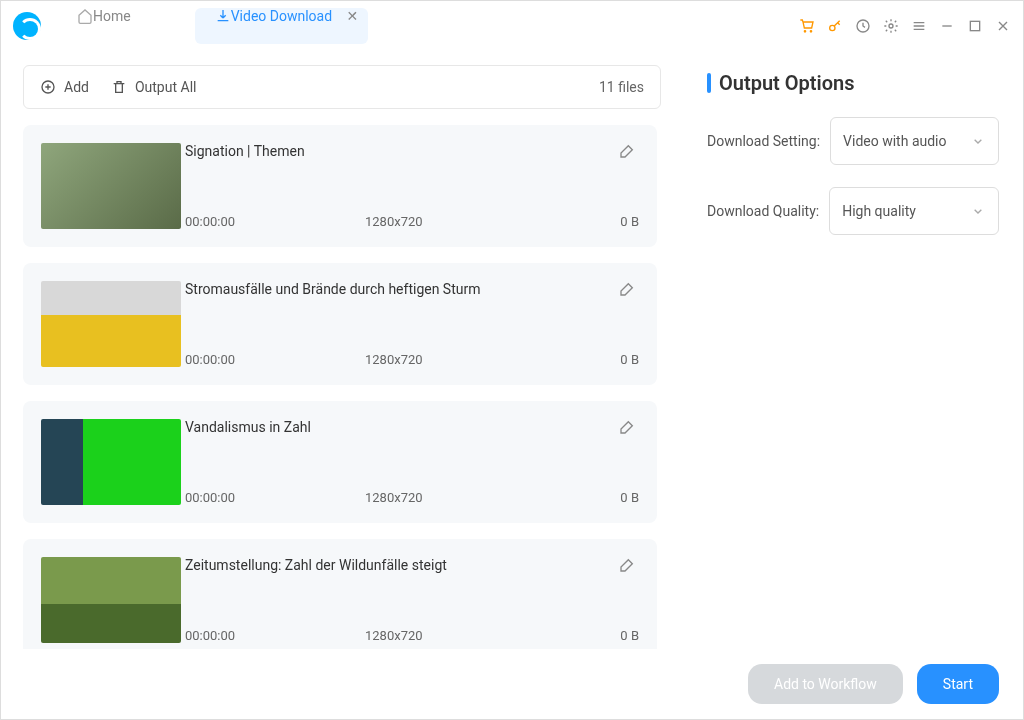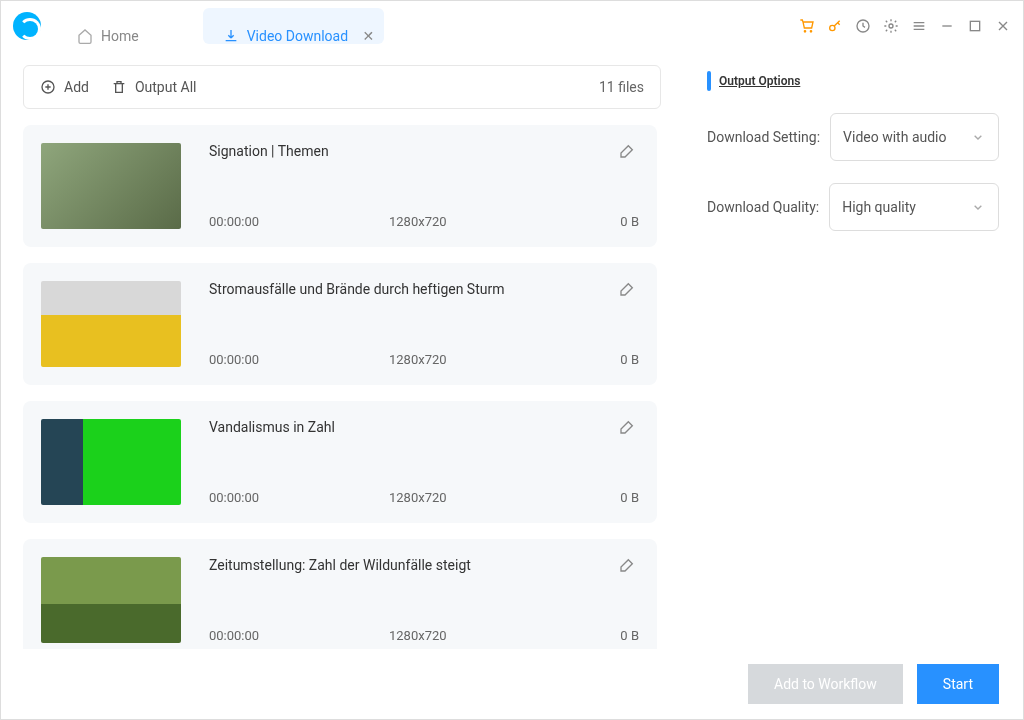--- a/index.html
+++ b/index.html
@@ -1,56 +1,56 @@
 <!DOCTYPE html>
 <html><head>
 <meta charset="utf-8">
 <style>
 *{margin:0;padding:0;box-sizing:border-box;font-family:-apple-system,BlinkMacSystemFont,"Segoe UI",Roboto,sans-serif;}
 body{width:1024px;height:720px;background:#fff;border:1px solid #ddd;display:flex;flex-direction:column;overflow:hidden;}
 .titlebar{height:50px;display:flex;align-items:center;padding:0 12px;background:#fff;}
 .logo{width:28px;height:28px;background:#00b3ff;border-radius:50%;margin-right:16px;position:relative;}
 .logo::after{content:"";position:absolute;top:6px;left:6px;width:16px;height:16px;border:3px solid #fff;border-radius:50%;border-left-color:transparent;}
-.tab{display:flex;align-items:flex-end;height:36px;padding:0 20px;color:#888;cursor:pointer;gap:8px;font-size:14px;}
+.tab{display:flex;align-items:flex-start;height:36px;padding:0 20px;color:#888;cursor:pointer;gap:0;font-size:14px;}
 .tab.active{background:#eef6ff;color:#2891ff;border-radius:6px;position:relative;}
 .tab.active .close-x{position:absolute;right:10px;color:#888;font-size:14px;}
 .tab.active{padding-right:36px;margin-left:44px;}
 .title-spacer{flex:1;}
 .title-icons{display:flex;align-items:center;gap:12px;}
 .title-icons span{color:#888;cursor:pointer;display:flex;align-items:center;}
 .main{flex:1;display:flex;overflow:hidden;}
 .left{flex:1;padding:14px 22px 0 22px;display:flex;flex-direction:column;overflow:hidden;}
 .toolbar{display:flex;align-items:center;gap:22px;height:44px;border:1px solid #e7e7e7;border-radius:6px;padding:0 16px;margin-bottom:16px;}
 .tool-btn{display:flex;align-items:center;gap:8px;color:#555;font-size:14px;cursor:pointer;}
 .tool-spacer{flex:1;}
 .file-count{color:#666;font-size:14px;}
 .list{flex:1;overflow-y:auto;padding-right:4px;}
-.card{background:#f6f8fa;border-radius:8px;padding:18px;margin-bottom:16px;display:flex;gap:28px;position:relative;}
+.card{background:#f6f8fa;border-radius:8px;padding:18px;margin-bottom:16px;display:flex;gap:4px;position:relative;}
 .thumb{width:140px;height:86px;background:linear-gradient(135deg,#8fa67c,#5a6b48);border-radius:2px;flex-shrink:0;}
 .thumb.t2{background:linear-gradient(180deg,#d8d8d8 40%,#e8c020 40%);}
 .thumb.t3{background:linear-gradient(90deg,#254555 30%,#1bd11b 30%);}
 .thumb.t4{background:linear-gradient(180deg,#7a9a4c 55%,#4a6a2c 55%);}
 .card-body{flex:1;display:flex;flex-direction:column;justify-content:space-between;}
 .card-title{font-size:14px;color:#333;}
 .card-meta{display:flex;color:#666;font-size:13px;}
 .card-meta span:nth-child(1){width:180px;}
 .card-meta span:nth-child(2){flex:1;}
 .edit-icon{color:#888;cursor:pointer;position:absolute;top:18px;right:22px;}
 .right{width:340px;padding:20px 24px;}
-.opt-header{display:flex;align-items:center;gap:8px;font-size:12px;font-weight:600;color:#333;margin-bottom:22px;text-decoration:underline;}
+.opt-header{display:flex;align-items:center;gap:8px;font-size:20px;font-weight:600;color:#333;margin-bottom:22px;}
 .opt-header::before{content:"";width:4px;height:20px;background:#2891ff;border-radius:2px;}
 .row{display:flex;align-items:center;gap:10px;margin-bottom:22px;}
 .row label{font-size:14px;color:#555;}
 .select{flex:1;height:48px;border:1px solid #ddd;border-radius:6px;display:flex;align-items:center;justify-content:space-between;padding:0 12px;font-size:14px;color:#555;cursor:pointer;}
 .tabs2{display:flex;border-bottom:1px solid #eee;margin-bottom:18px;}
 .tab2{flex:1;text-align:center;padding:10px 0;color:#aaa;font-size:14px;cursor:pointer;}
 .tab2.active{color:#2891ff;border-bottom:2px solid #2891ff;}
 .hint{text-align:center;color:#aaa;font-size:13px;margin-bottom:18px;line-height:1.5;}
 .footer{height:70px;display:flex;align-items:center;justify-content:flex-end;gap:14px;padding:0 24px;}
-.btn{height:40px;padding:0 26px;border-radius:0;font-size:14px;cursor:pointer;border:none;display:flex;align-items:center;}
+.btn{height:40px;padding:0 26px;border-radius:14px;font-size:14px;cursor:pointer;border:none;display:flex;align-items:center;}
 .btn.secondary{background:#d6d9dc;color:#fff;}
 .btn.primary{background:#2891ff;color:#fff;}
 svg{width:16px;height:16px;}
 .list::-webkit-scrollbar{width:6px;}
 .list::-webkit-scrollbar-thumb{background:#ccc;border-radius:3px;}
 </style>
 </head>
 <body>
 
 <div class="titlebar">

